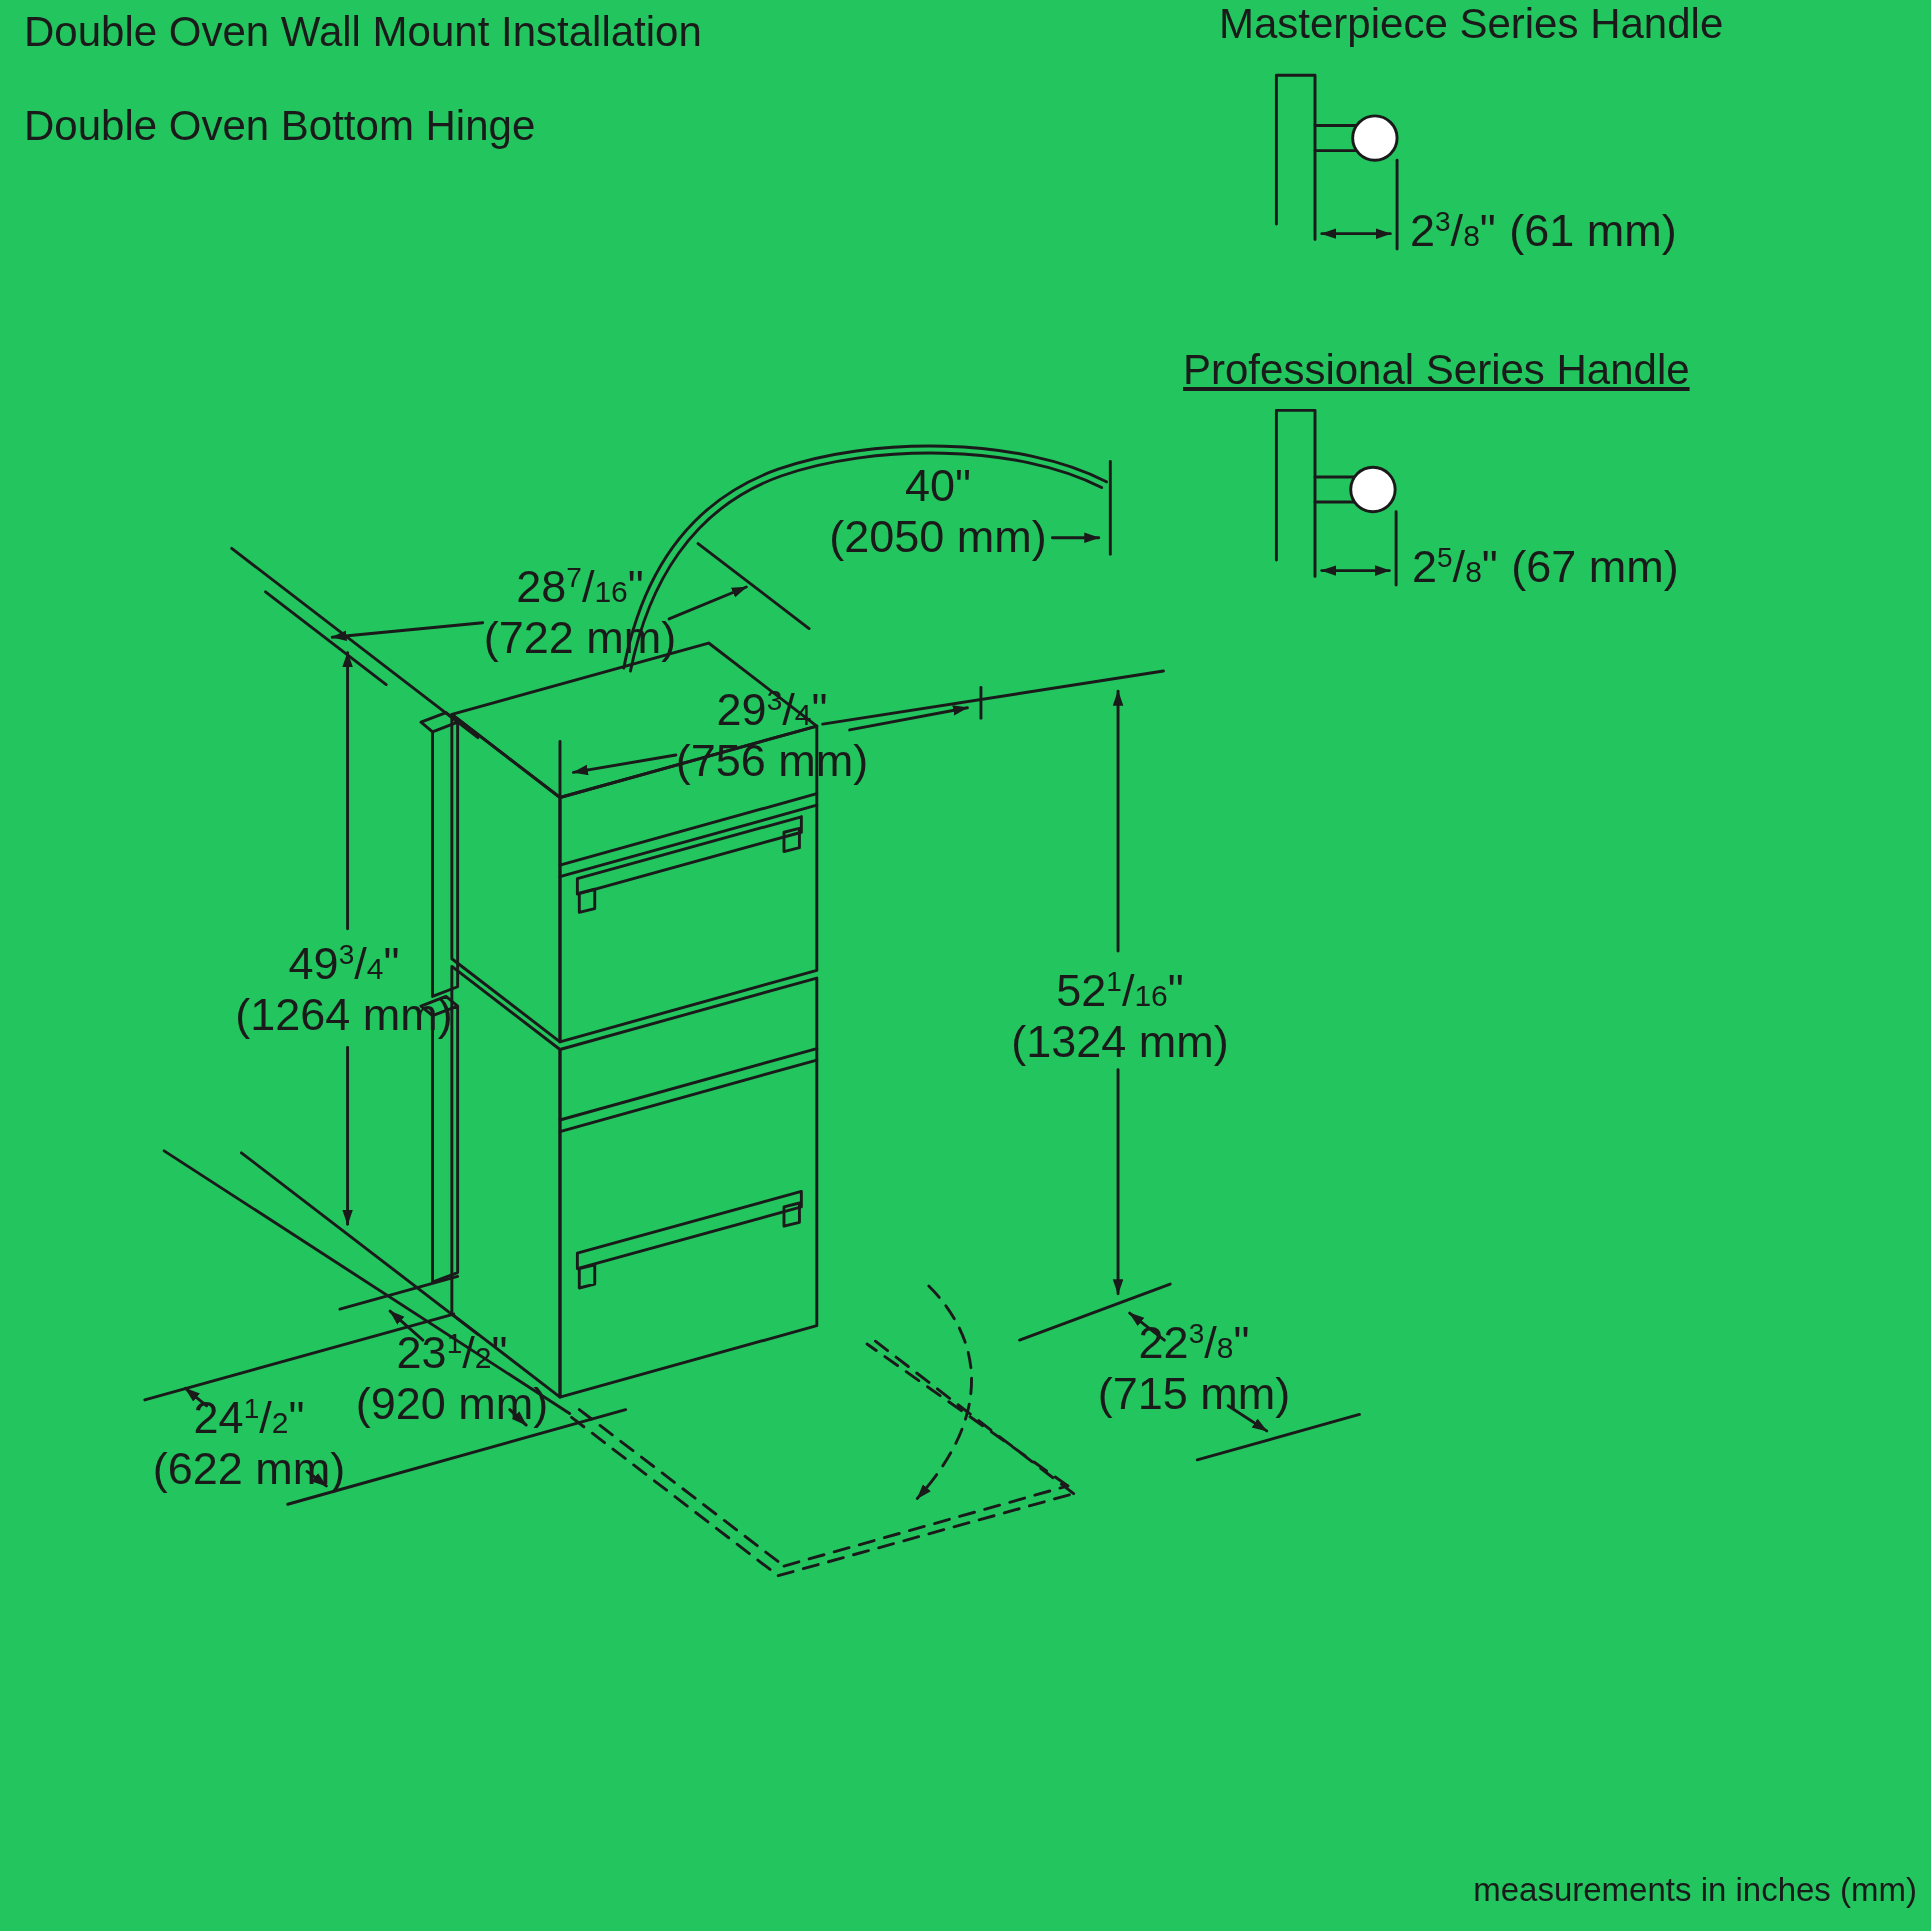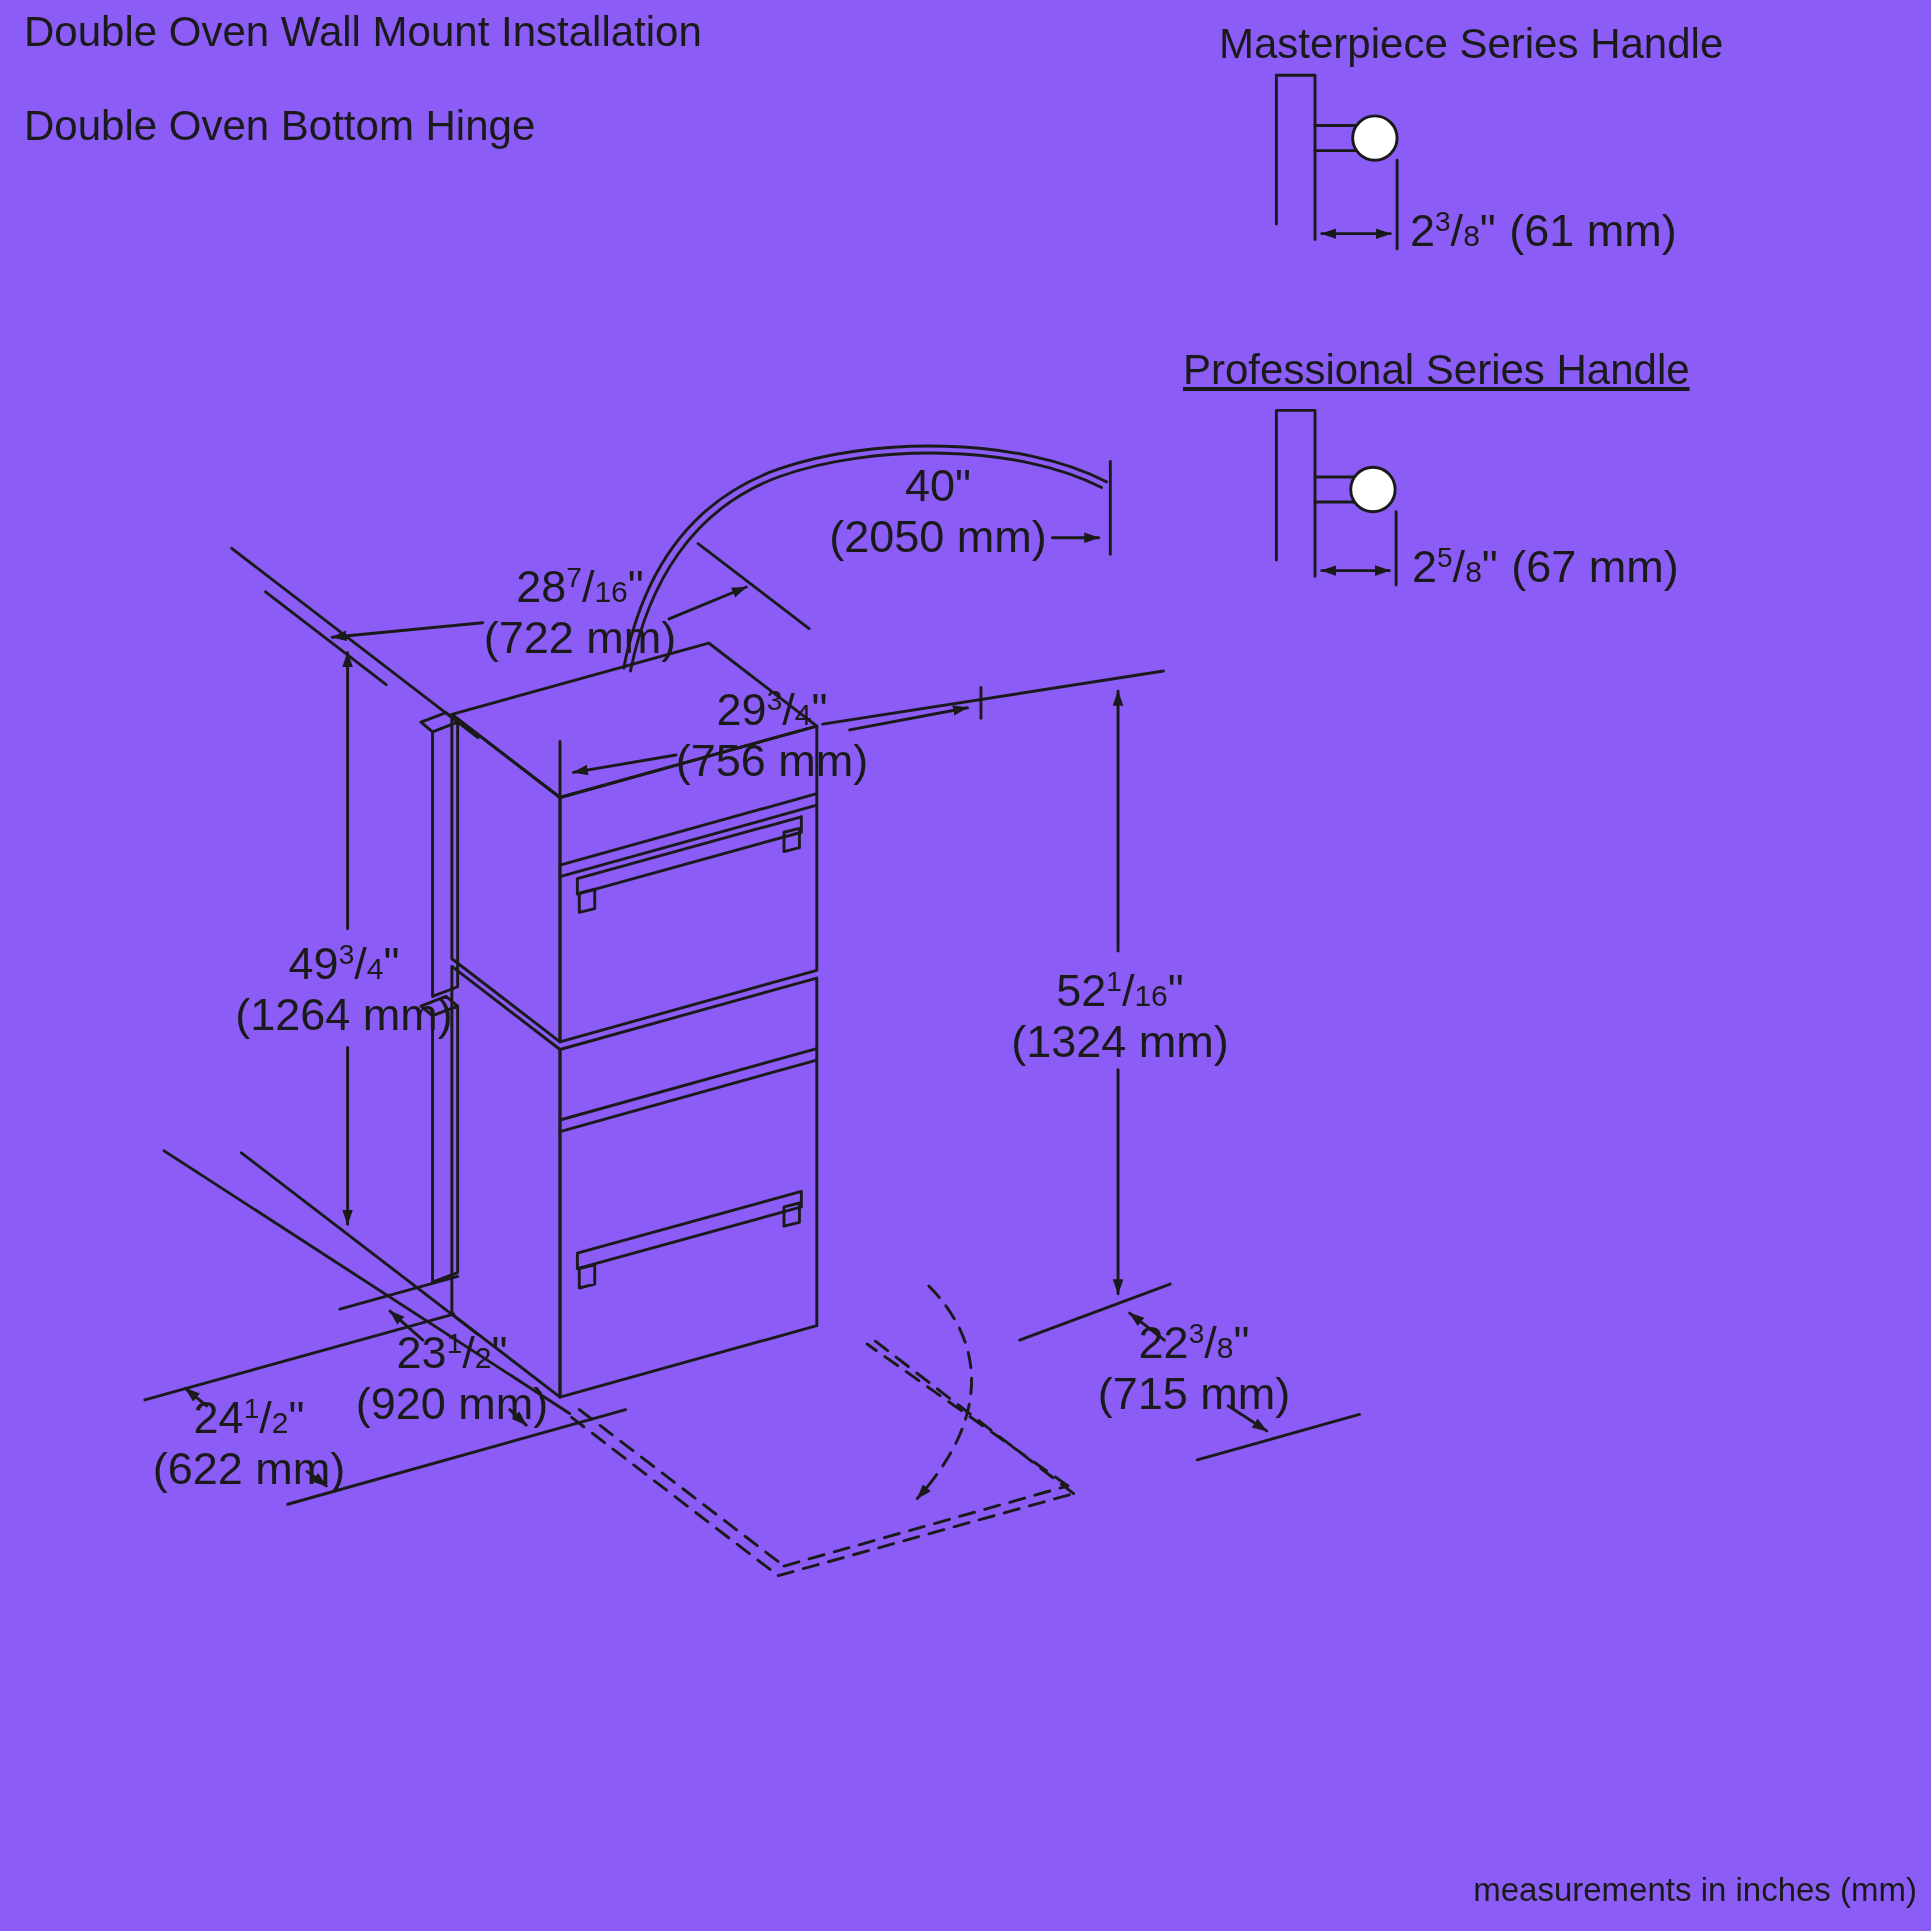--- a/index.html
+++ b/index.html
@@ -1,16 +1,16 @@
 <!DOCTYPE html>
 <html><head>
 <meta charset="utf-8">
 <style>
   html,body{margin:0;padding:0;background:#ffffff;}
-  #canvas{position:relative;width:1931px;height:1931px;background:#8b5cf6;overflow:hidden;
+  #canvas{position:relative;width:1931px;height:1931px;background:#22c55e;overflow:hidden;
           font-family:"Liberation Sans", sans-serif;color:#1a1a1a;}
   #lineart{position:absolute;left:0;top:0;}
   .ttl{position:absolute;font-size:42px;line-height:1.12;white-space:pre-line;}
   .dim{position:absolute;font-size:45px;line-height:1.14;text-align:center;
        transform:translateX(-50%);white-space:nowrap;}
   .dim .row{display:block;}
   .dim-inline{position:absolute;font-size:45px;white-space:nowrap;}
   .fn{font-size:28px;position:relative;top:-15.4px;}
   .fd{font-size:30px;}
   .note{position:absolute;font-size:33px;transform:translateX(-100%);white-space:nowrap;}
@@ -107,21 +107,21 @@
         <circle cx="1422" cy="507" r="23" fill="#ffffff"></circle>
         <path d="M1446,530 L1446,606"></path>
         <line x1="1369" y1="591" x2="1439" y2="591" marker-start="url(#arr)" marker-end="url(#arr)"></line>
       </g>
     </g>
   </svg>
 
   <div class="ttl" style="left:24px;top:7.7px;"><span>Double Oven Wall Mount Installation</span><br>
     <span>Double Oven Bottom Hinge</span></div>
 
-  <div class="ttl" style="left:1219px;top:20px;">Masterpiece Series Handle</div>
+  <div class="ttl" style="left:1219px;top:0;">Masterpiece Series Handle</div>
 
   <div class="ttl" style="left:1183px;top:346px;text-decoration:underline;">Professional Series Handle</div>
 
   <div class="dim-inline" style="left:1410px;top:205px;">
     <span>2</span><span class="fn">3</span><span>/</span><span class="fd">8</span><span>"</span><span class="msp">(61 mm)</span>
   </div>
 
   <div class="dim-inline" style="left:1412px;top:541px;">
     <span>2</span><span class="fn">5</span><span>/</span><span class="fd">8</span><span>"</span><span class="msp">(67 mm)</span>
   </div>

